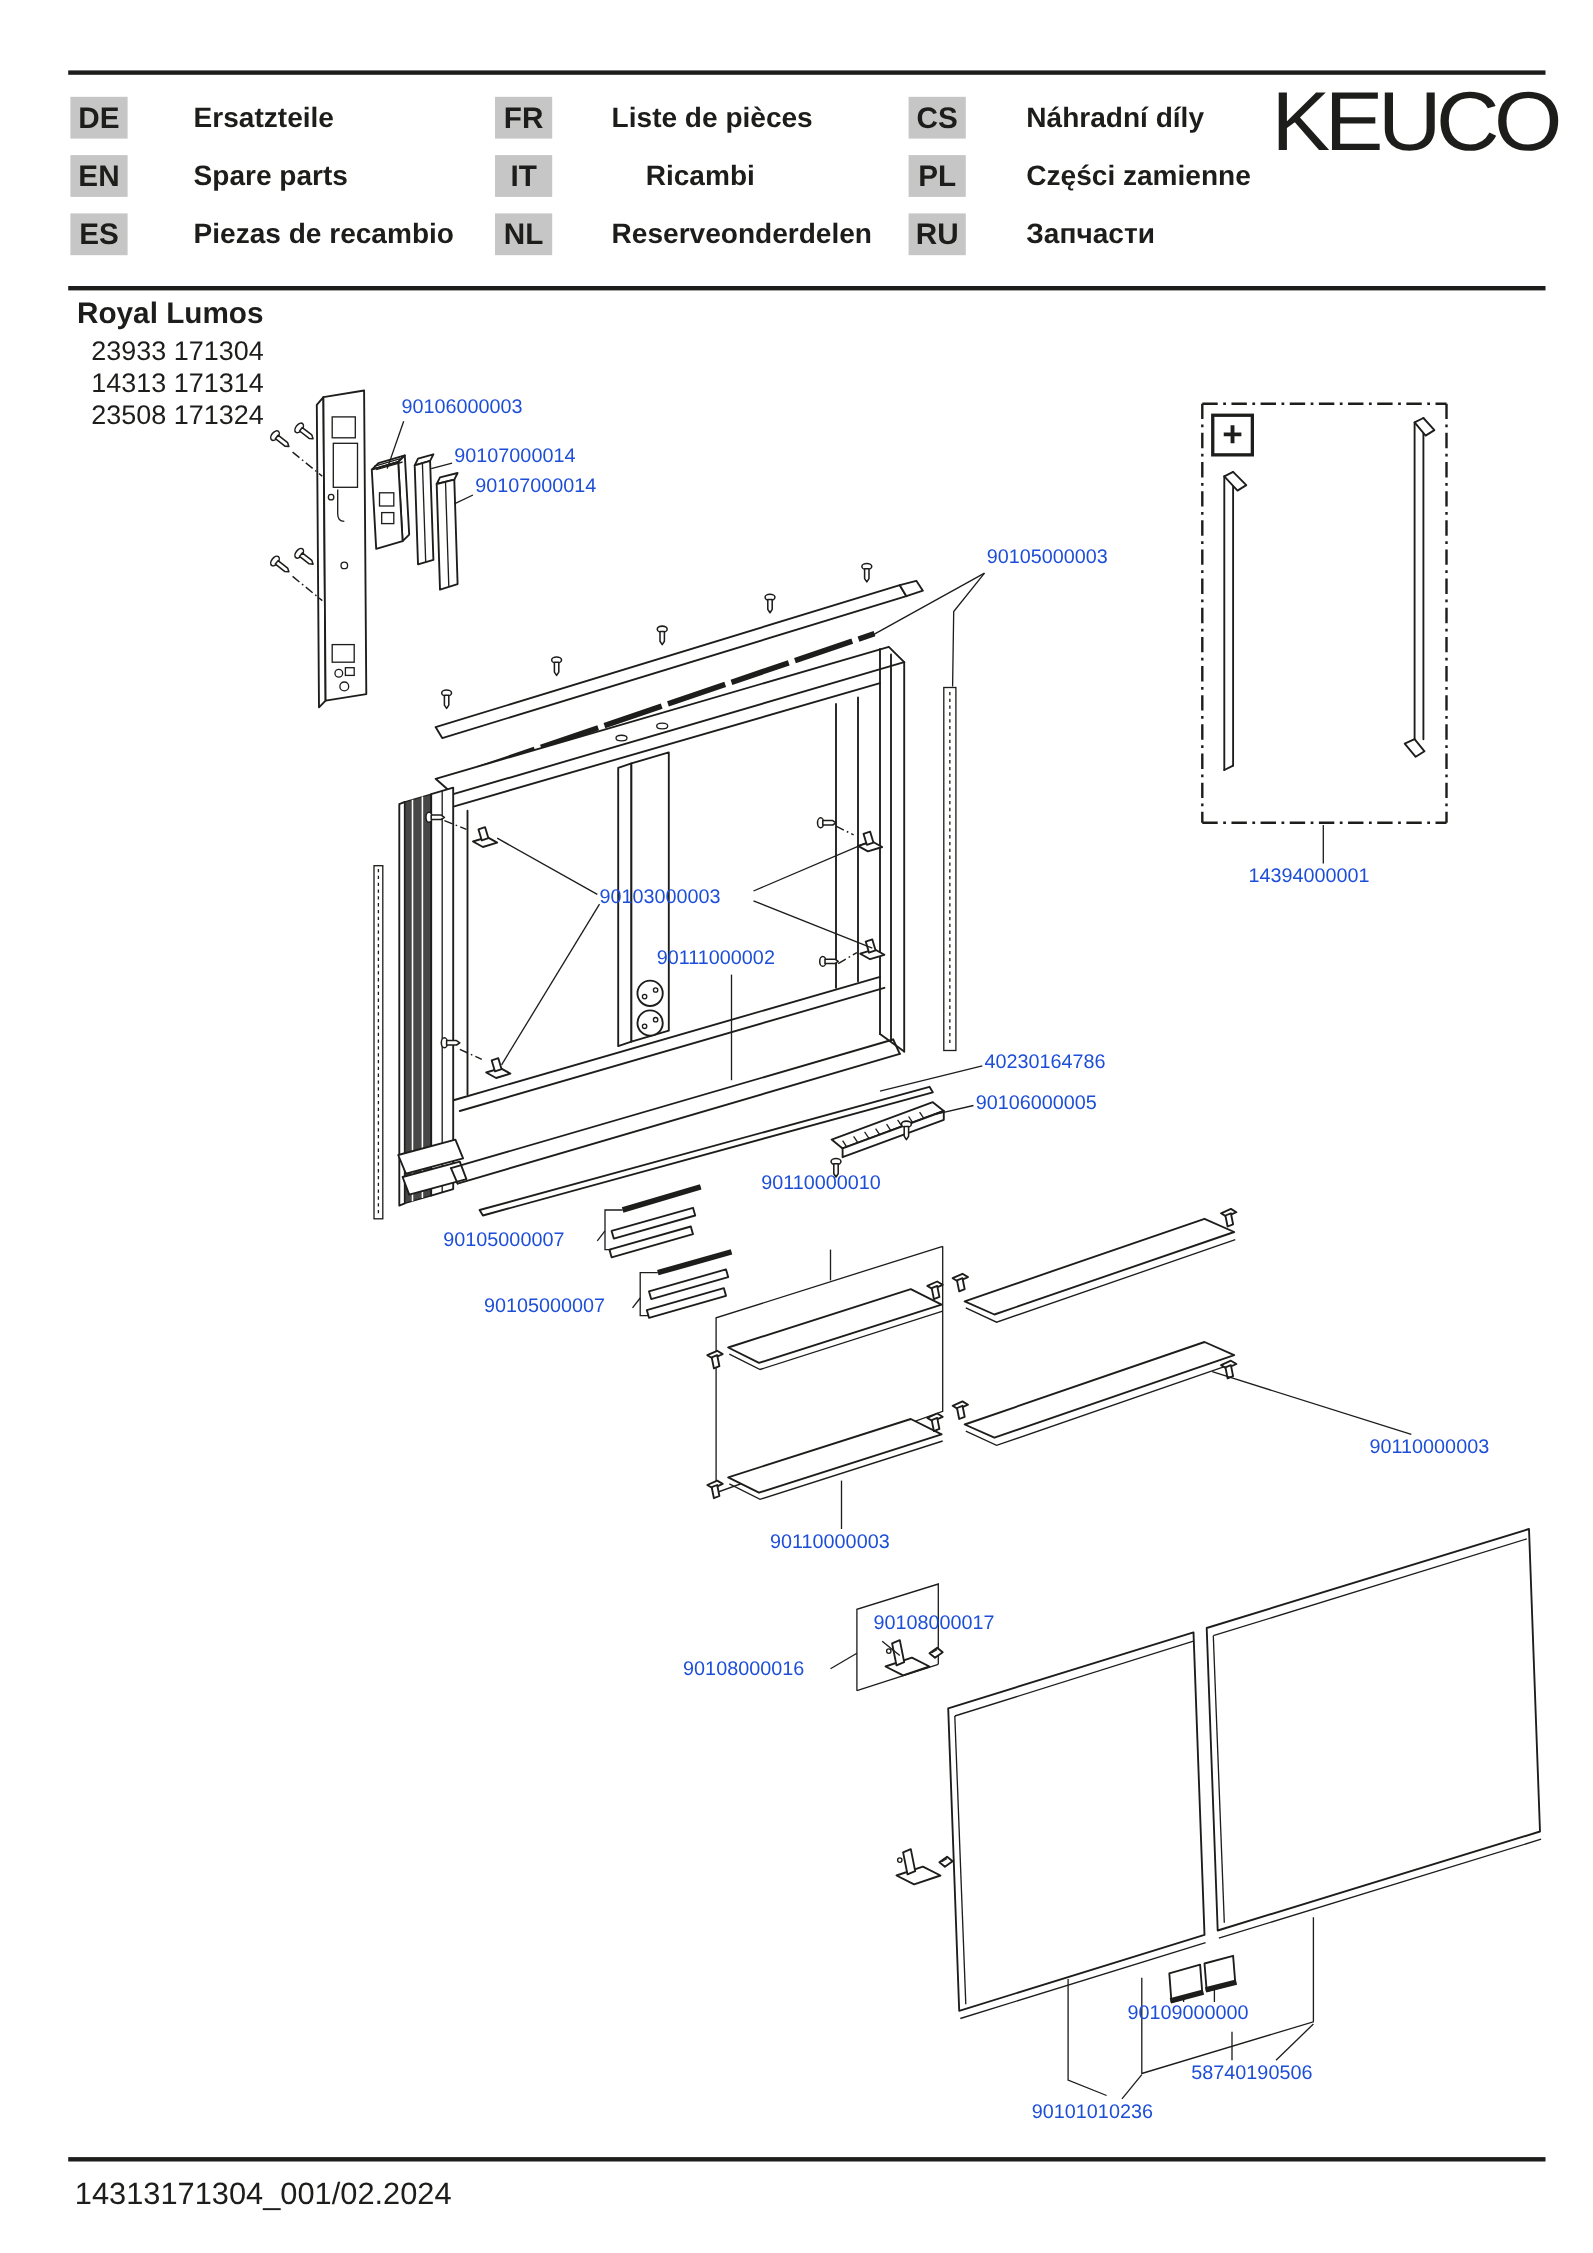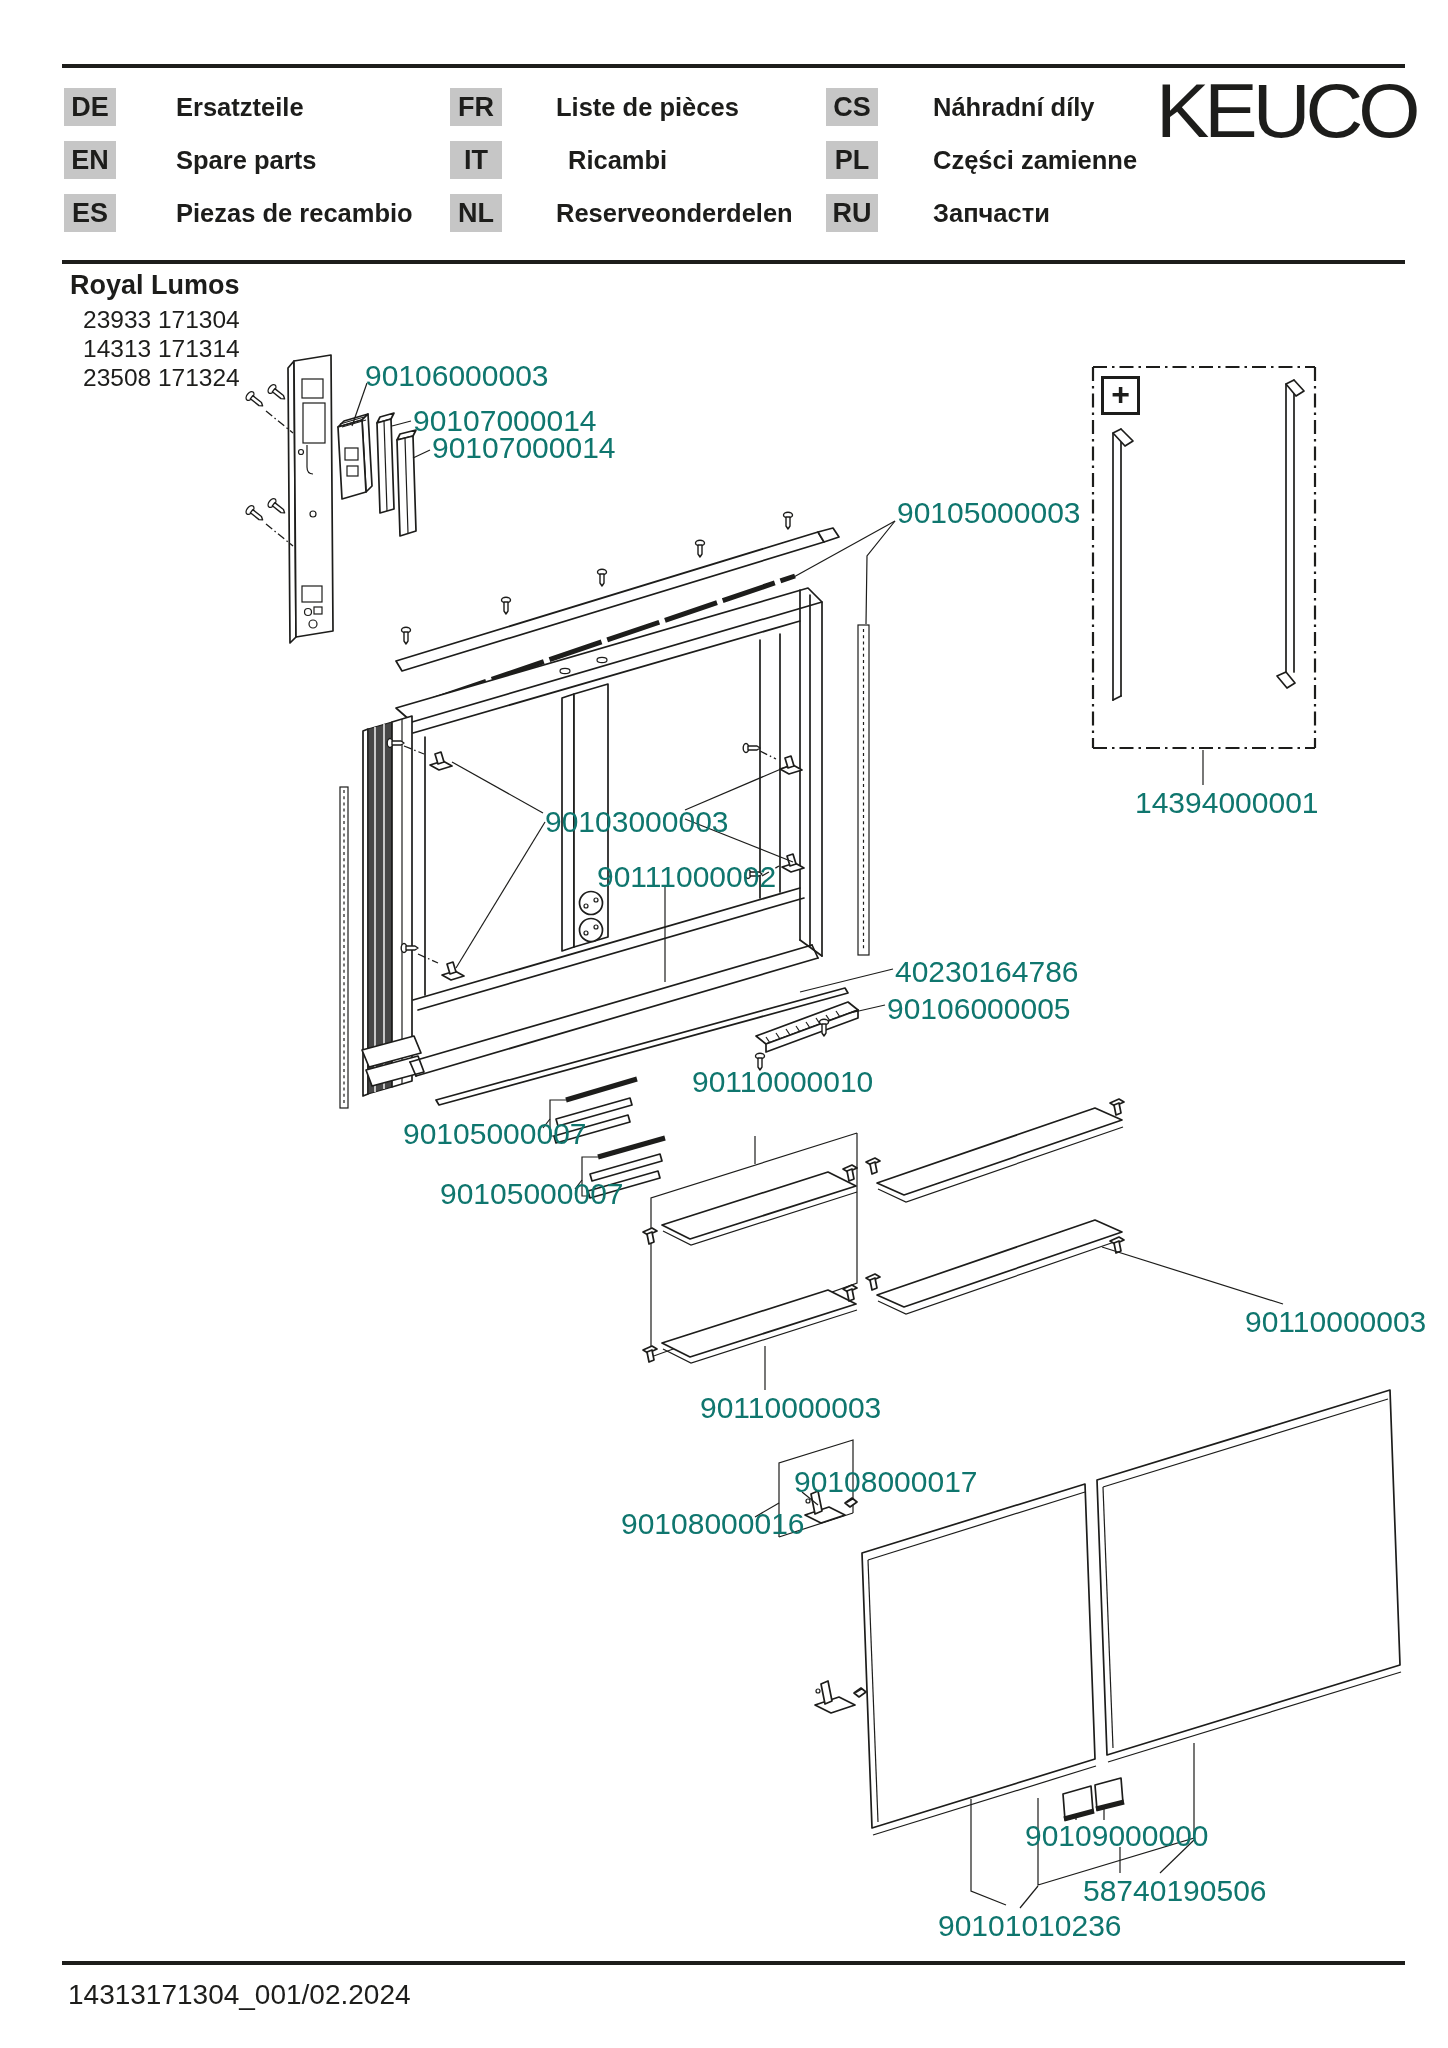--- a/index.html
+++ b/index.html
@@ -6,21 +6,21 @@
   body{font-family:"Liberation Sans", sans-serif; color:#1d1d1b;}
   .page{position:relative;width:1430px;height:2048px;background:#fff;overflow:hidden;}
   .rule{position:absolute;background:#1d1d1b;height:4px;width:1343px;left:62px;}
   .langcode{position:absolute;width:52px;height:38px;background:#c6c6c6;color:#1d1d1b;
     font-weight:bold;font-size:27px;text-align:center;line-height:38px;}
   .langlabel{position:absolute;height:38px;font-weight:bold;font-size:25.5px;line-height:38px;white-space:nowrap;margin-left:32px;}
   .brand{position:absolute;left:1156px;top:76px;font-size:80px;font-weight:400;
     letter-spacing:-5px;line-height:74px;transform:scaleY(0.95);transform-origin:left top;}
   .product-name{position:absolute;left:70px;top:270px;font-size:27px;font-weight:bold;}
   .model{position:absolute;left:83px;font-size:24.5px;}
-  .plabel{position:absolute;font-size:30px;line-height:1.15;white-space:nowrap;color:#0f766e;}
+  .plabel{position:absolute;font-size:18px;line-height:1.15;white-space:nowrap;color:#1d4ed8;}
   .plusbox{position:absolute;left:1101px;top:376px;width:33px;height:33px;border:3px solid #1d1d1b;
     font-size:32px;font-weight:bold;text-align:center;line-height:31px;background:#fff;}
   .footer-text{position:absolute;left:68px;top:1979px;font-size:28px;}
   svg{position:absolute;left:0;top:0;}
   .ln{stroke:#1d1d1b;fill:none;stroke-width:1.7;stroke-linejoin:round;stroke-linecap:round;}
   .wf{stroke:#1d1d1b;fill:#ffffff;stroke-width:1.7;stroke-linejoin:round;}
   .df{stroke:#1d1d1b;fill:#474747;stroke-width:1.2;}
   .thin{stroke:#1d1d1b;fill:none;stroke-width:1.2;}
   .lead{stroke:#1d1d1b;fill:none;stroke-width:1.2;}
   .dark{stroke:#1d1d1b;stroke-width:5;}
@@ -40,21 +40,21 @@
     <div class="langcode" style="left:64px;top:88px">DE</div>
     <div class="langlabel" style="left:144px;top:88px">Ersatzteile</div>
     <div class="langcode" style="left:64px;top:141px">EN</div>
     <div class="langlabel" style="left:144px;top:141px">Spare parts</div>
     <div class="langcode" style="left:64px;top:194px">ES</div>
     <div class="langlabel" style="left:144px;top:194px">Piezas de recambio</div>
 
     <div class="langcode" style="left:450px;top:88px">FR</div>
     <div class="langlabel" style="left:524px;top:88px">Liste de pièces</div>
     <div class="langcode" style="left:450px;top:141px">IT</div>
-    <div class="langlabel" style="left:536px;top:141px">Ricambi</div>
+    <div class="langlabel" style="left:555px;top:141px">Ricambi</div>
     <div class="langcode" style="left:450px;top:194px">NL</div>
     <div class="langlabel" style="left:524px;top:194px">Reserveonderdelen</div>
 
     <div class="langcode" style="left:826px;top:88px">CS</div>
     <div class="langlabel" style="left:901px;top:88px">Náhradní díly</div>
     <div class="langcode" style="left:826px;top:141px">PL</div>
     <div class="langlabel" style="left:901px;top:141px">Części zamienne</div>
     <div class="langcode" style="left:826px;top:194px">RU</div>
     <div class="langlabel" style="left:901px;top:194px">Запчасти</div>
   </div>

